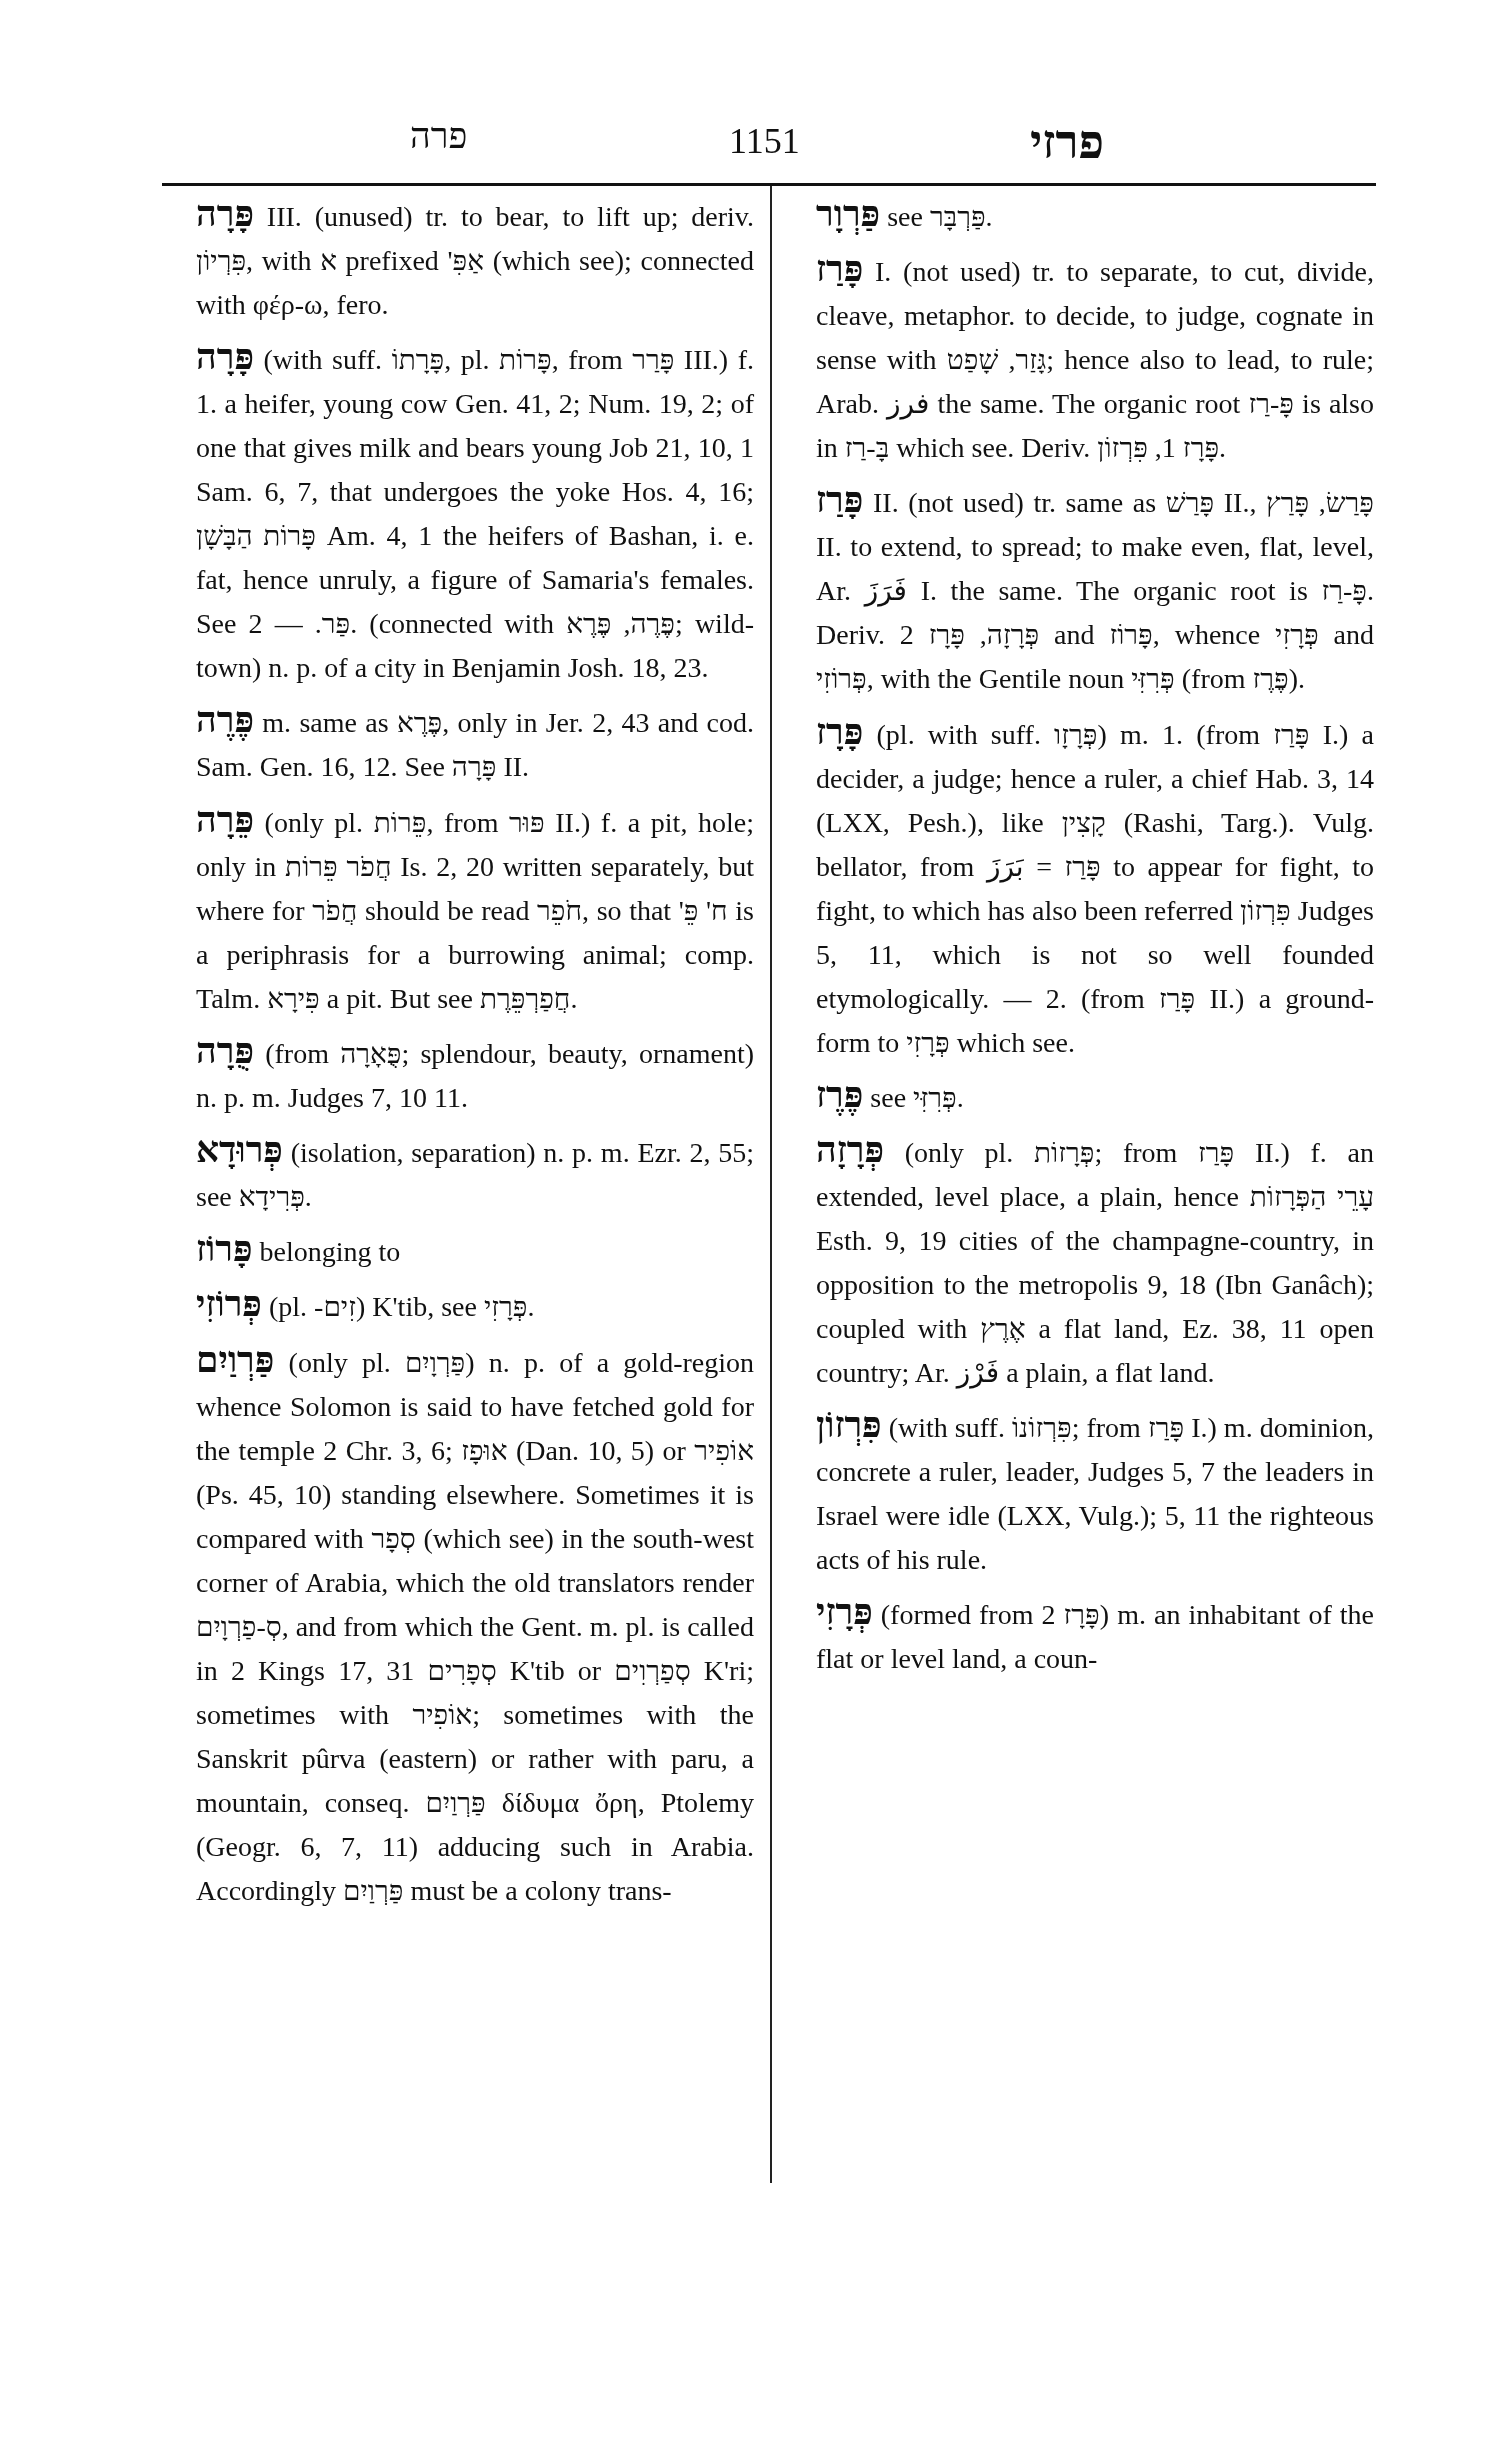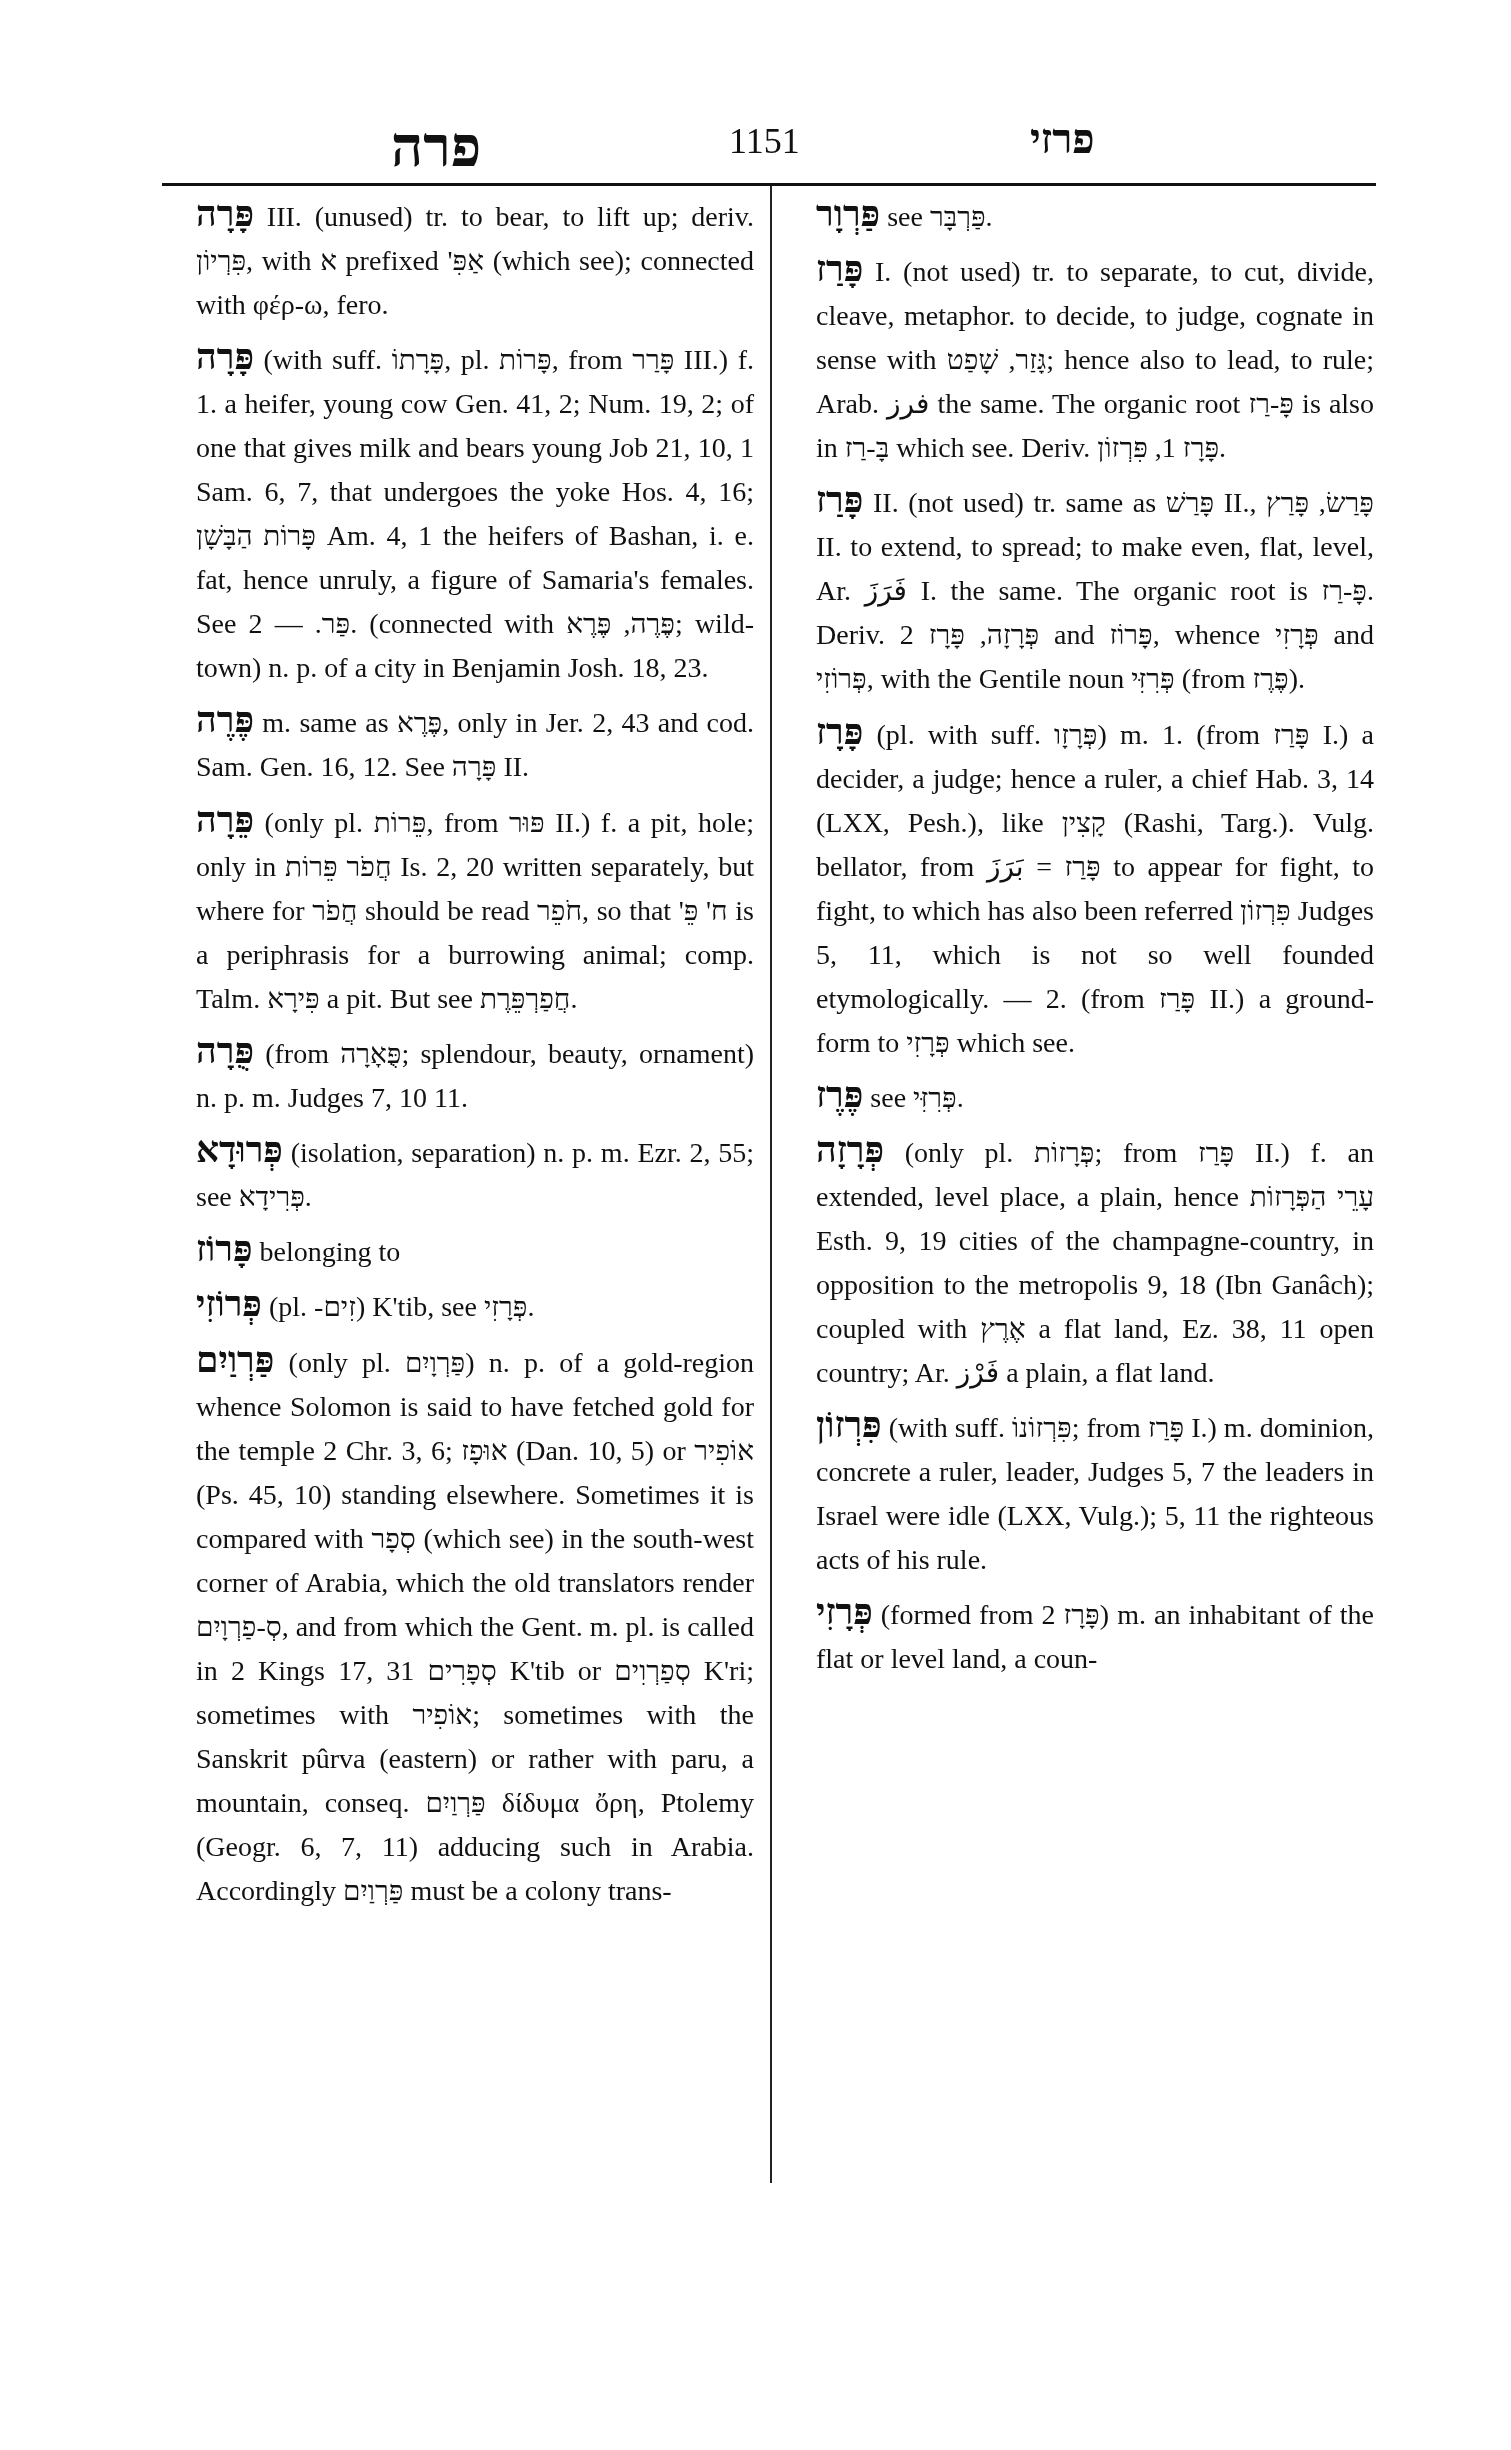--- a/index.html
+++ b/index.html
@@ -1,22 +1,22 @@
 <!DOCTYPE html>
 <html style="font-size:14.4px"><head>
 <meta charset="utf-8">
 <style>
   html, body { margin: 0; padding: 0; background: #ffffff; }
   body { width: 1512px; height: 2450px; position: relative; overflow: hidden;
          font-family: "Liberation Serif", "DejaVu Serif", serif; color: #111; }
   .page { position: absolute; left: 0; top: 0; width: 1512px; height: 2450px; }
   .running-head { position: absolute; top: 115px; left: 162px; width: 1214px; height: 63px; }
-  .rh-left { position: absolute; left: 229px; top: 0; font-size: 56px; font-weight: bold; direction: rtl; }
+  .rh-left { position: absolute; left: 248px; top: 0; font-size: 36px; font-weight: normal; direction: rtl; }
   .rh-center { position: absolute; left: 567px; top: 5.4px; font-size: 36px; text-align: center; }
-  .rh-right { position: absolute; left: 868px; top: 0; font-size: 41px; font-weight: bold; direction: rtl; }
+  .rh-right { position: absolute; left: 868px; top: 0; font-size: 47px; font-weight: bold; direction: rtl; }
   .head-rule { position: absolute; top: 183px; left: 162px; width: 1214px; height: 2.7px; background: #111; }
   .col-divider { position: absolute; top: 186px; left: 770px; width: 1.8px; height: 1997px; background: #222; }
   .column { position: absolute; top: 191px; width: 589px; font-size: 28px; line-height: 44px; text-align: justify; }
   .col-left { left: 165px; }
   .col-right { left: 785px; }
   .entry { margin: 0 0 7.2px 0; text-indent: 0; }
   .indent { padding-left: 31px; }
   .hw { font-size: 36px; font-weight: bold; font-family: "DejaVu Serif", serif; }
 </style>
 </head>

